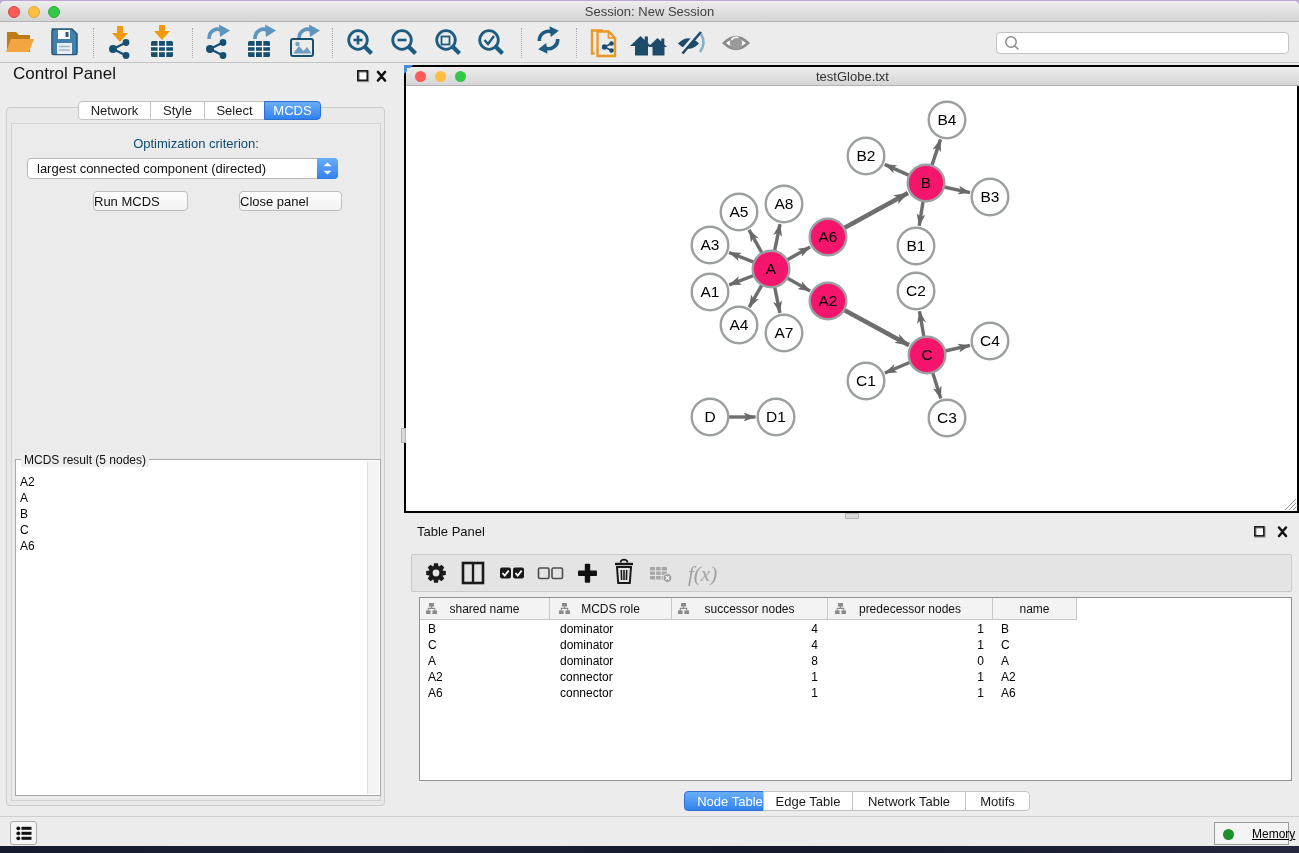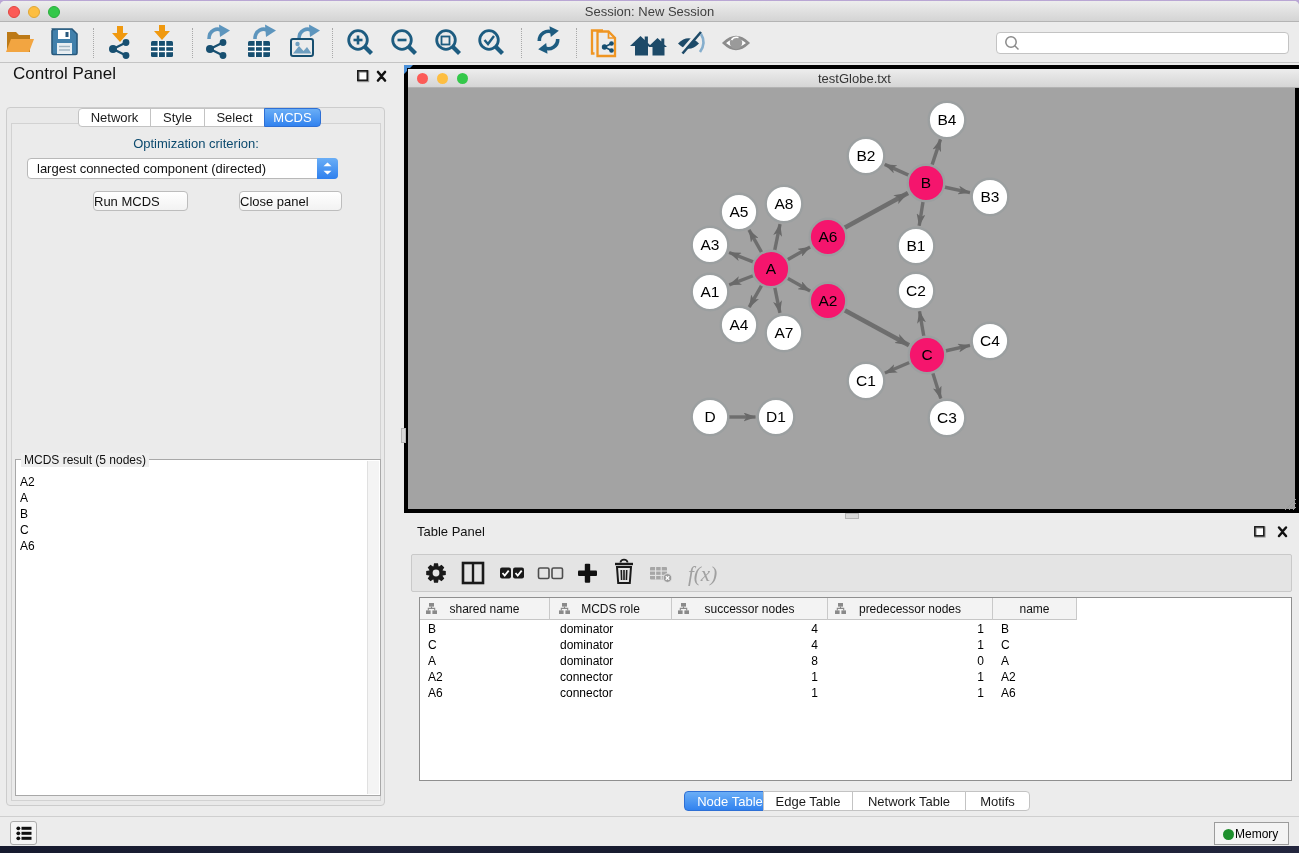--- a/index.html
+++ b/index.html
@@ -15,60 +15,60 @@
 #titlebar .t1 { left:8px;  background:#fc5b57; border:0.5px solid #e14640; }
 #titlebar .t2 { left:28px; background:#fdbe41; border:0.5px solid #e0a635; }
 #titlebar .t3 { left:48px; background:#34c84a; border:0.5px solid #2aad3c; }
 #titletext { left:0; top:1px; width:1299px; height:21px; text-align:center; line-height:21px; font-size:13px; color:#404040; }
 #toolbar { left:0; top:22px; width:1299px; height:41px; background:#ececec; border-bottom:1px solid #c4c4c4; }
 .sep { top:28px; width:0px; height:30px; border-left:1px dotted #a9a9a9; }
 #search { left:996px; top:32px; width:293px; height:22px; background:#fff; border:1px solid #c3c3c3; border-radius:4px; }
 
 #cp-title { left:13px; top:64px; font-size:17px; color:#111; }
 #cp-tabs { left:78px; top:97px; height:19px; }
-.seg { position:absolute; top:11px; height:19px; font-size:13px; line-height:18px; text-align:center; color:#1a1a1a; background:#fff; border:1px solid #c3c3c3; }
+.seg { position:absolute; top:4px; height:19px; font-size:13px; line-height:18px; text-align:center; color:#1a1a1a; background:#fff; border:1px solid #c3c3c3; }
 .seg.sel { background:linear-gradient(#6aaef6,#3182ef); color:#fff; border-color:#2e6fd4; }
 #cp-outer { left:6px; top:107px; width:379px; height:699px; background:#e9e9e9; border:1px solid #cccccc; border-radius:4px; }
 #cp-inner { left:11px; top:123px; width:370px; height:678px; background:#ebebeb; border:1px solid #d2d2d2; }
 #opt-label { left:0px; top:136px; width:392px; text-align:center; font-size:13px; color:#0c4a6e; }
 #dropdown { left:27px; top:158px; width:311px; height:21px; background:#fff; border:1px solid #b8b8b8; border-radius:4px; font-size:13px; line-height:19px; color:#111; text-indent:9px; }
 #dd-btn { right:-1px; top:-1px; width:21px; height:21px; border-radius:0 4px 4px 0; background:linear-gradient(#6aaef6,#2f80ee); position:absolute; }
 #dd-btn svg { display:block; }
 .btn { position:absolute; background:linear-gradient(#ffffff,#f2f2f2); border:1px solid #bdbdbd; border-radius:4px; font-size:13px; text-align:left; color:#111; }
 #btn-run { left:93px; top:191px; width:95px; height:20px; line-height:19px; }
 #btn-close { left:201px; top:191px; width:103px; height:20px; line-height:19px;margin-left:38px; }
 
 #grp { left:15px; top:459px; width:366px; height:337px; border:1px solid #a8a8a8; }
 #grp-list { left:16px; top:460px; width:364px; height:335px; background:#fff; position:absolute; }
 #grp-label { left:21px; top:453px; background:#eeeeee; padding:0 3px; font-size:12px; color:#111; position:absolute; }
 #grp-items { left:20px; top:474px; font-size:12px; line-height:16px; color:#000; position:absolute; }
 #grp-sb { left:367px; top:461px; width:12px; height:333px; background:#f4f4f4; border-left:1px solid #e0e0e0; position:absolute; }
 
-#nw { left:404px; top:65px; width:895px; height:448px; background:#a3a3a3; border:4px solid #000000; }
+#nw { left:404px; top:65px; width:895px; height:448px; background:#ffffff; border:2px solid #000000; }
 #nw-tb { left:0; top:0; width:893px; height:19px; background:linear-gradient(#ededed,#d5d5d5); border-bottom:1px solid #b2b2b2; }
 #nw-tb .t1 { left:9px;  background:#fc5b57; top:4px; width:11px; height:11px; }
 #nw-tb .t2 { left:29px; background:#fdbe41; top:4px; width:11px; height:11px; }
 #nw-tb .t3 { left:49px; background:#34c84a; top:4px; width:11px; height:11px; }
 #nw-title { left:0; top:0; width:893px; height:19px; text-align:center; line-height:19px; font-size:13px; color:#333; }
 
 #tp-title { left:417px; top:524px; font-size:13px; color:#111; }
 #tp-toolbar { left:411px; top:554px; width:881px; height:38px; background:#e4e4e4; border:1px solid #c9c9c9; border-radius:2px; }
 #tbl { left:419px; top:597px; width:873px; height:184px; background:#fff; border:1px solid #8f8f8f; }
 #tbl-head { left:0; top:0; width:657px; height:22px; background:#f3f3f3; border-bottom:1px solid #c6c6c6; position:absolute; }
 .th { position:absolute; top:0; height:22px; border-right:1px solid #c9c9c9; font-size:12px; color:#111; text-align:center; line-height:22px; }
 .td { position:absolute; font-size:12px; color:#000; height:16px; line-height:16px; }
 #tp-tabs { left:672px; top:791px; height:20px; }
 .seg2 { position:absolute; top:0; height:20px; font-size:13px; line-height:19px; text-align:center; color:#1a1a1a; background:#fff; border:1px solid #c3c3c3; }
 .seg2.sel { background:linear-gradient(#6aaef6,#3182ef); color:#fff; border-color:#2e6fd4; }
 
 #status { left:0; top:816px; width:1299px; height:30px; background:#ececec; border-top:1px solid #cfcfcf; }
 #st-list { left:10px; top:821px; width:27px; height:24px; background:#f5f5f5; border:1px solid #ababab; border-radius:3px; }
 #st-mem { left:1214px; top:822px; width:75px; height:23px; background:#f4f4f4; border:1px solid #9c9c9c; font-size:12px; color:#000; }
 #st-mem .dot { position:absolute; left:8px; top:6px; width:11px; height:11px; border-radius:50%; background:#1e8f2d; }
-#st-mem .txt { position:absolute; left:20px; top:4px; }
+#st-mem .txt { position:absolute; left:37px; top:4px;text-decoration:underline; }
 </style>
 </head>
 <body>
 <div class="abs" id="desk"></div>
 <div class="abs" id="win"></div>
 <div class="abs" id="titlebar">
     <div class="abs tl t1"></div>
     <div class="abs tl t2"></div>
     <div class="abs tl t3"></div>
   </div>

